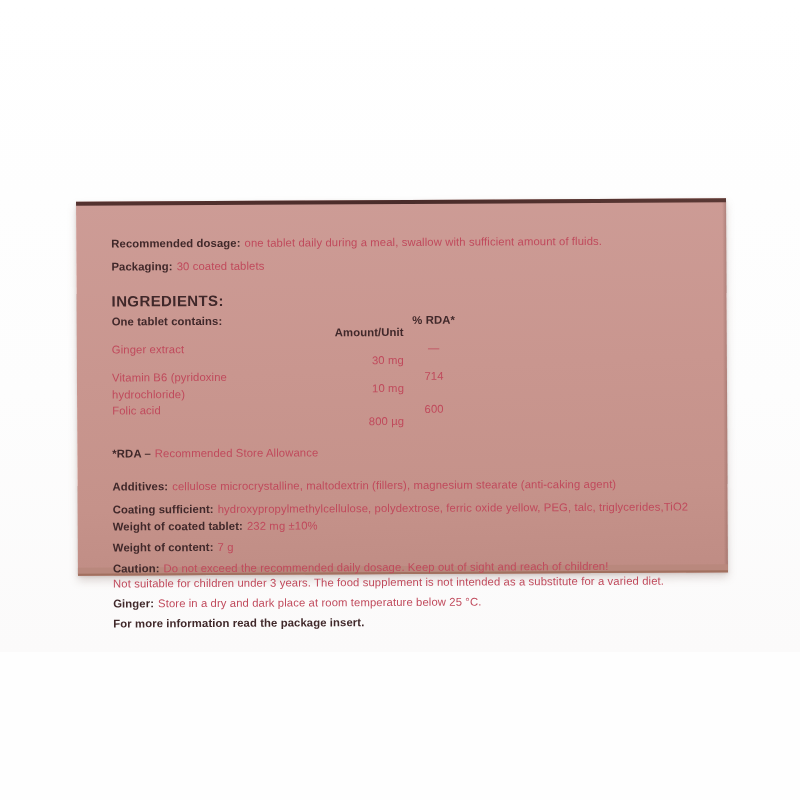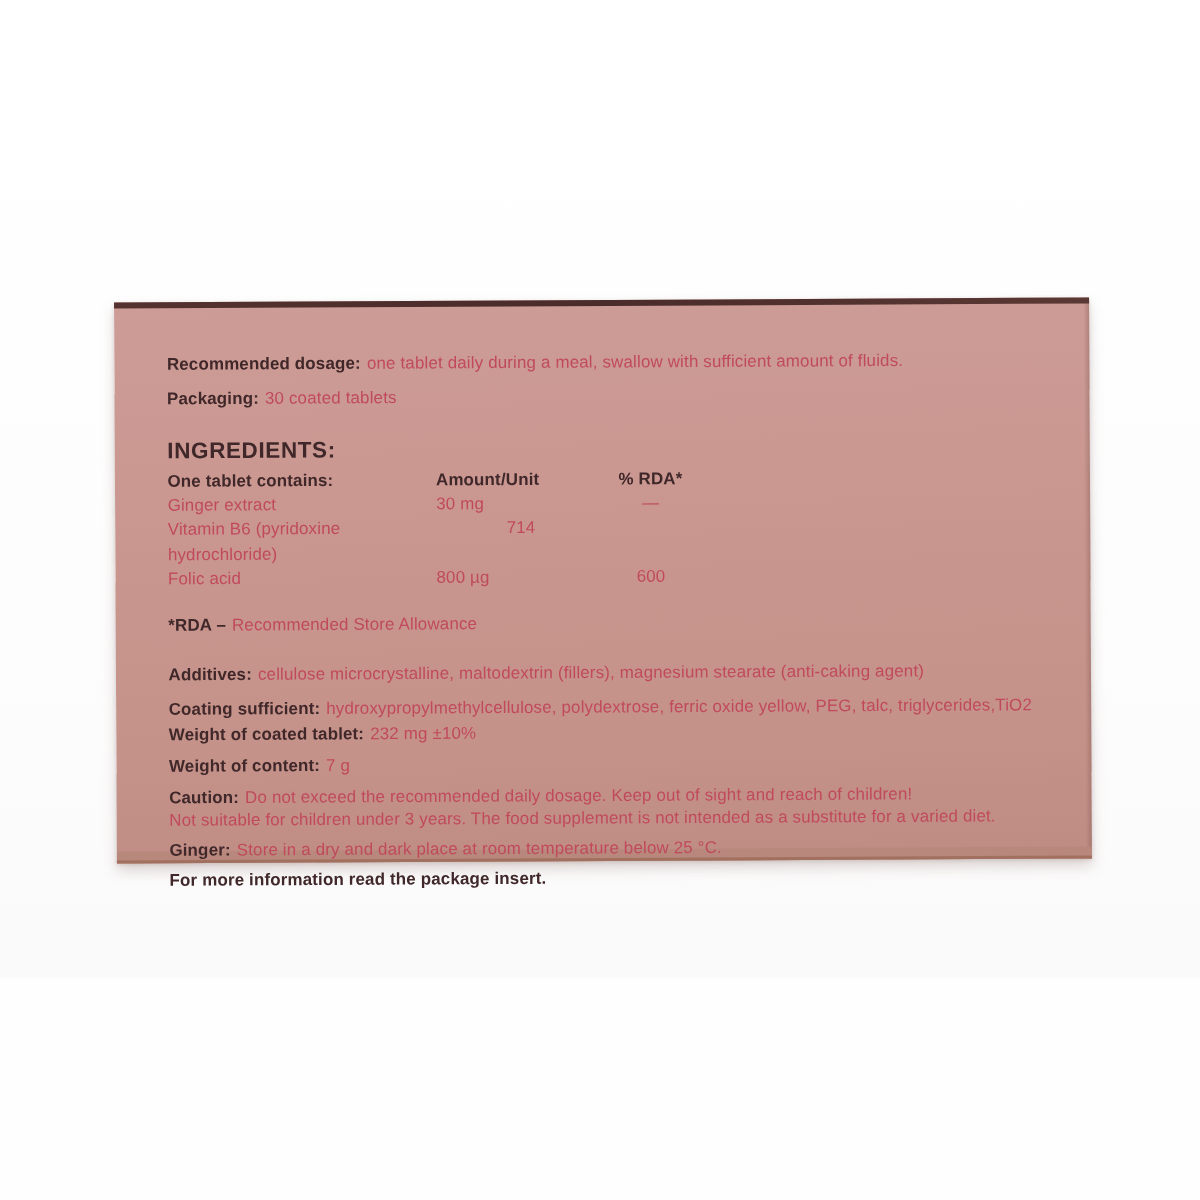--- a/index.html
+++ b/index.html
@@ -71,21 +71,21 @@
     letter-spacing: 0.4px;
     line-height: 17px;
     margin-bottom: 4px;
   }
   .ing-table { width: 352px; margin-bottom: 16px; }
   .trow {
     display: grid;
     grid-template-columns: 1fr 113px 60px;
     line-height: 16.2px;
   }
-  .trow .c-amt { text-align: left; }
+  .trow .c-amt { text-align: right; margin-top: 12px; }
   .trow .c-rda { text-align: center; }
   .thead span { font-weight: bold; color: #40282a; }
   .footnote { line-height: 14px; margin-bottom: 19px; }
   .mb3 { margin-bottom: 3px; }
   .mb7 { margin-bottom: 7px; }
   .caution-l2 { margin-top: 1px; margin-bottom: 6px; }
   .mb6 { margin-bottom: 6px; }
 </style>
 </head>
 <body>
@@ -110,20 +110,21 @@
           <span class="c-amt">Amount/Unit</span>
           <span class="c-rda">% RDA*</span>
         </div>
         <div class="trow">
           <span class="c-name pink">Ginger extract</span>
           <span class="c-amt pink">30 mg</span>
           <span class="c-rda pink">—</span>
         </div>
         <div class="trow">
           <span class="c-name pink">Vitamin B6 (pyridoxine hydrochloride)</span>
+          <span class="c-amt pink">10 mg</span>
           <span class="c-rda pink">714</span>
         </div>
         <div class="trow">
           <span class="c-name pink">Folic acid</span>
           <span class="c-amt pink">800 µg</span>
           <span class="c-rda pink">600</span>
         </div>
       </div>
 
       <p class="line footnote"><span class="lbl">*RDA –</span><span class="pink">Recommended Store Allowance</span></p>

